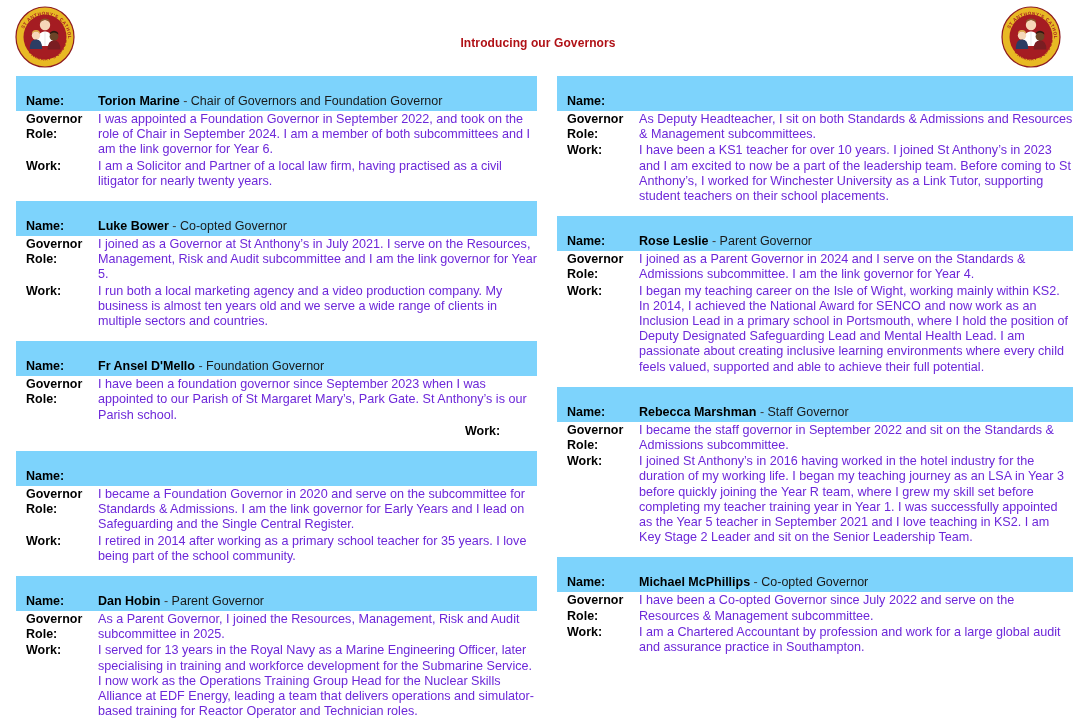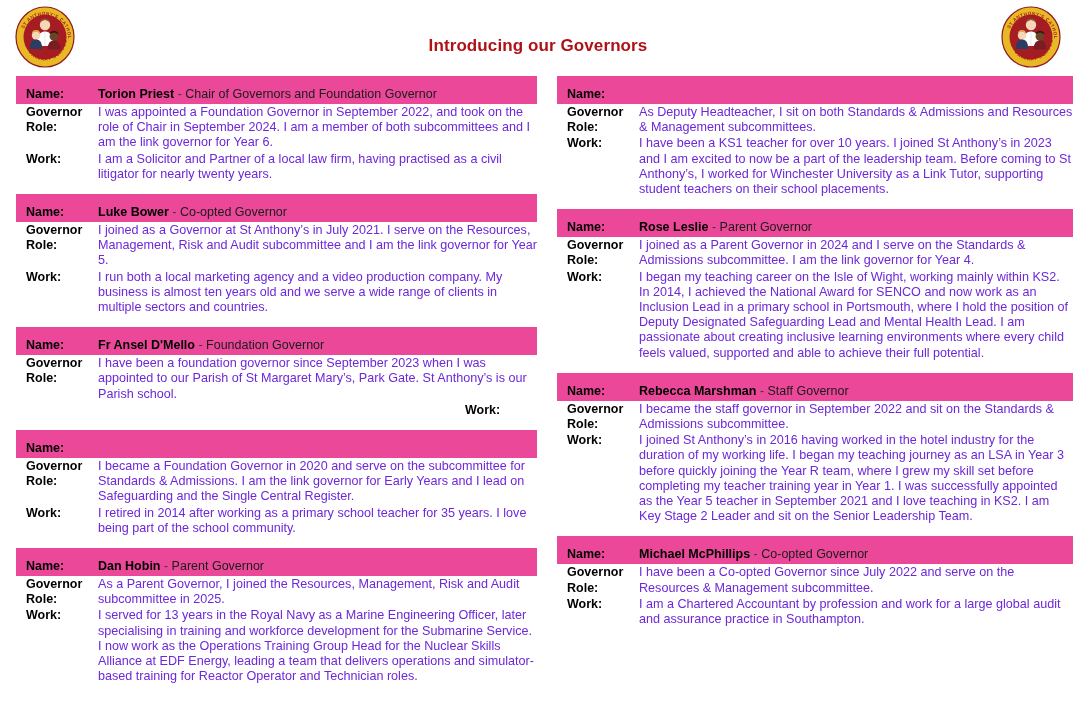--- a/index.html
+++ b/index.html
@@ -29,21 +29,21 @@
   }
   .crest.left  { left: 14px; }
   .crest.right { left: 1000px; }
 
   .page-title {
     position: absolute;
     left: 0;
     right: 0;
     top: 36px;
     text-align: center;
-    font-size: 17px;
+    font-size: 12px;
     font-weight: bold;
     color: #B01116;
     letter-spacing: 0.1px;
   }
 
   
   .columns {
     position: absolute;
     top: 76px;
     left: 0;
@@ -58,24 +58,24 @@
     width: 521px;
     flex: 0 0 521px;
   }
   .column.right { width: 516px; flex: 0 0 516px; }
 
   
   .gov {
     margin-bottom: 12px;
   }
   .gov-banner {
-    background: #ec4899;
+    background: #7dd3fc;
     display: flex;
     align-items: baseline;
-    padding: 11px 0 2px 0;
+    padding: 18px 0 2px 0;
     height: 15px;
     box-sizing: content-box;
   }
   .gov-banner .lbl {
     flex: 0 0 82px;
     padding-left: 10px;
     font-size: 12.5px;
     font-weight: bold;
     color: #000;
     box-sizing: border-box;
@@ -179,21 +179,21 @@
       </text>
     </svg>
   </span>
 </div>
 
 <div class="columns">
   <div class="column left">
       <div class="gov">
         <div class="gov-banner">
           <div class="lbl">Name:</div>
-          <div class="nameline"><span class="gname">Torion Priest</span><span class="sep"> - </span><span class="grole">Chair of Governors and Foundation Governor</span></div>
+          <div class="nameline"><span class="gname">Torion Marine</span><span class="sep"> - </span><span class="grole">Chair of Governors and Foundation Governor</span></div>
         </div>
         <div class="gov-row">
           <div class="lbl"><span>Governor</span><span class="l2">Role:</span></div>
           <div class="txt">I was appointed a Foundation Governor in September 2022, and took on the role of Chair in September 2024.  I am a member of both subcommittees and I am the link governor for Year 6.</div>
         </div>
         <div class="gov-row">
           <div class="lbl">Work:</div>
           <div class="txt">I am a Solicitor and Partner of a local law firm, having practised as a civil litigator for nearly twenty years.</div>
         </div>
       </div>

